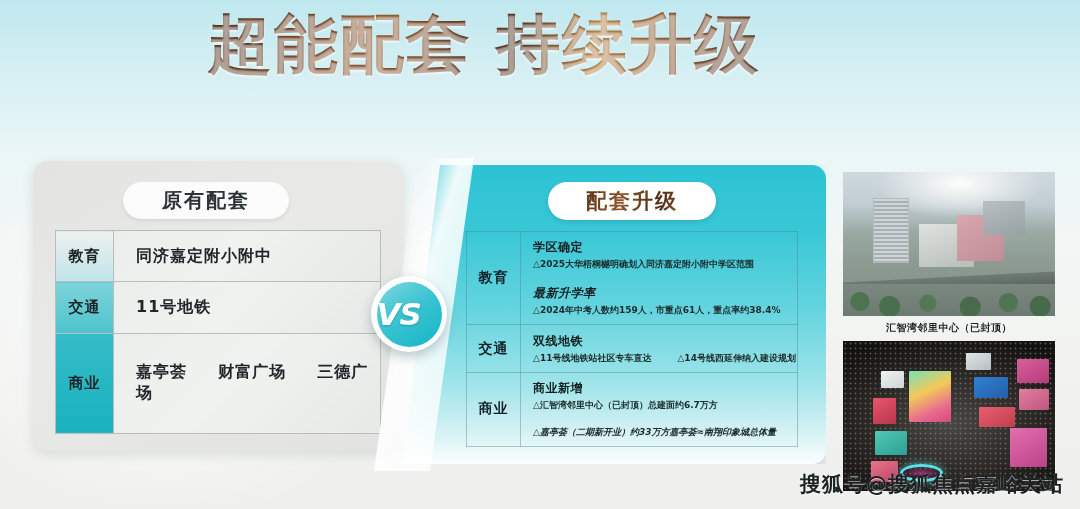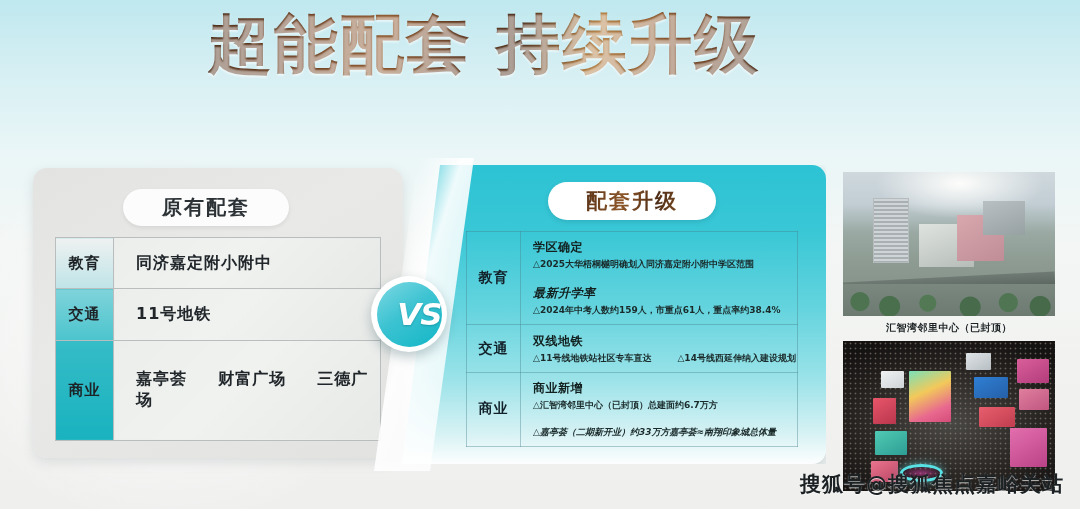--- a/index.html
+++ b/index.html
@@ -38,21 +38,21 @@
     -webkit-background-clip: text;
     background-clip: text;
     color: transparent;
     -webkit-text-fill-color: transparent;
     text-shadow: 0 2px 2px rgba(255,255,255,.55);
     white-space: pre;
   }
 
   
   .left-card {
-    position: absolute; left: 33px; top: 168px;
+    position: absolute; left: 33px; top: 161px;
     width: 370px; height: 290px;
     background: linear-gradient(150deg, #e3e4e2 0%, #e9eae8 40%, #e2e3e1 100%);
     border-radius: 14px;
     box-shadow: 0 4px 12px rgba(90,100,105,.16);
     text-decoration: underline;
   }
   .pill-old {
     position: absolute; left: 90px; top: 21px;
     width: 166px; height: 37px;
     background: #fbfcfb;
@@ -90,21 +90,21 @@
     position: absolute; left: 371px; top: 276px;
     width: 76px; height: 76px; border-radius: 50%;
     background: #ffffff;
     box-shadow: 0 5px 12px rgba(40,80,90,.30);
     z-index: 6;
     display: flex; align-items: center; justify-content: center;
   }
   .vs-inner {
     width: 65px; height: 65px; border-radius: 50%;
     background: linear-gradient(145deg,#7fd9e3 0%,#3dc3d2 45%,#12b6c6 100%);
-    display: flex; align-items: center; justify-content: flex-end;
+    display: flex; align-items: center; justify-content: flex-start;
   }
   .vs-inner span {
     font-family: "DejaVu Sans", "Liberation Sans", sans-serif;
     font-style: italic; font-weight: bold; font-size: 31px; color: #fff;
     letter-spacing: -1px;
     text-shadow: 0 1px 2px rgba(0,90,100,.35);
   }
 
   
   .right-card {

